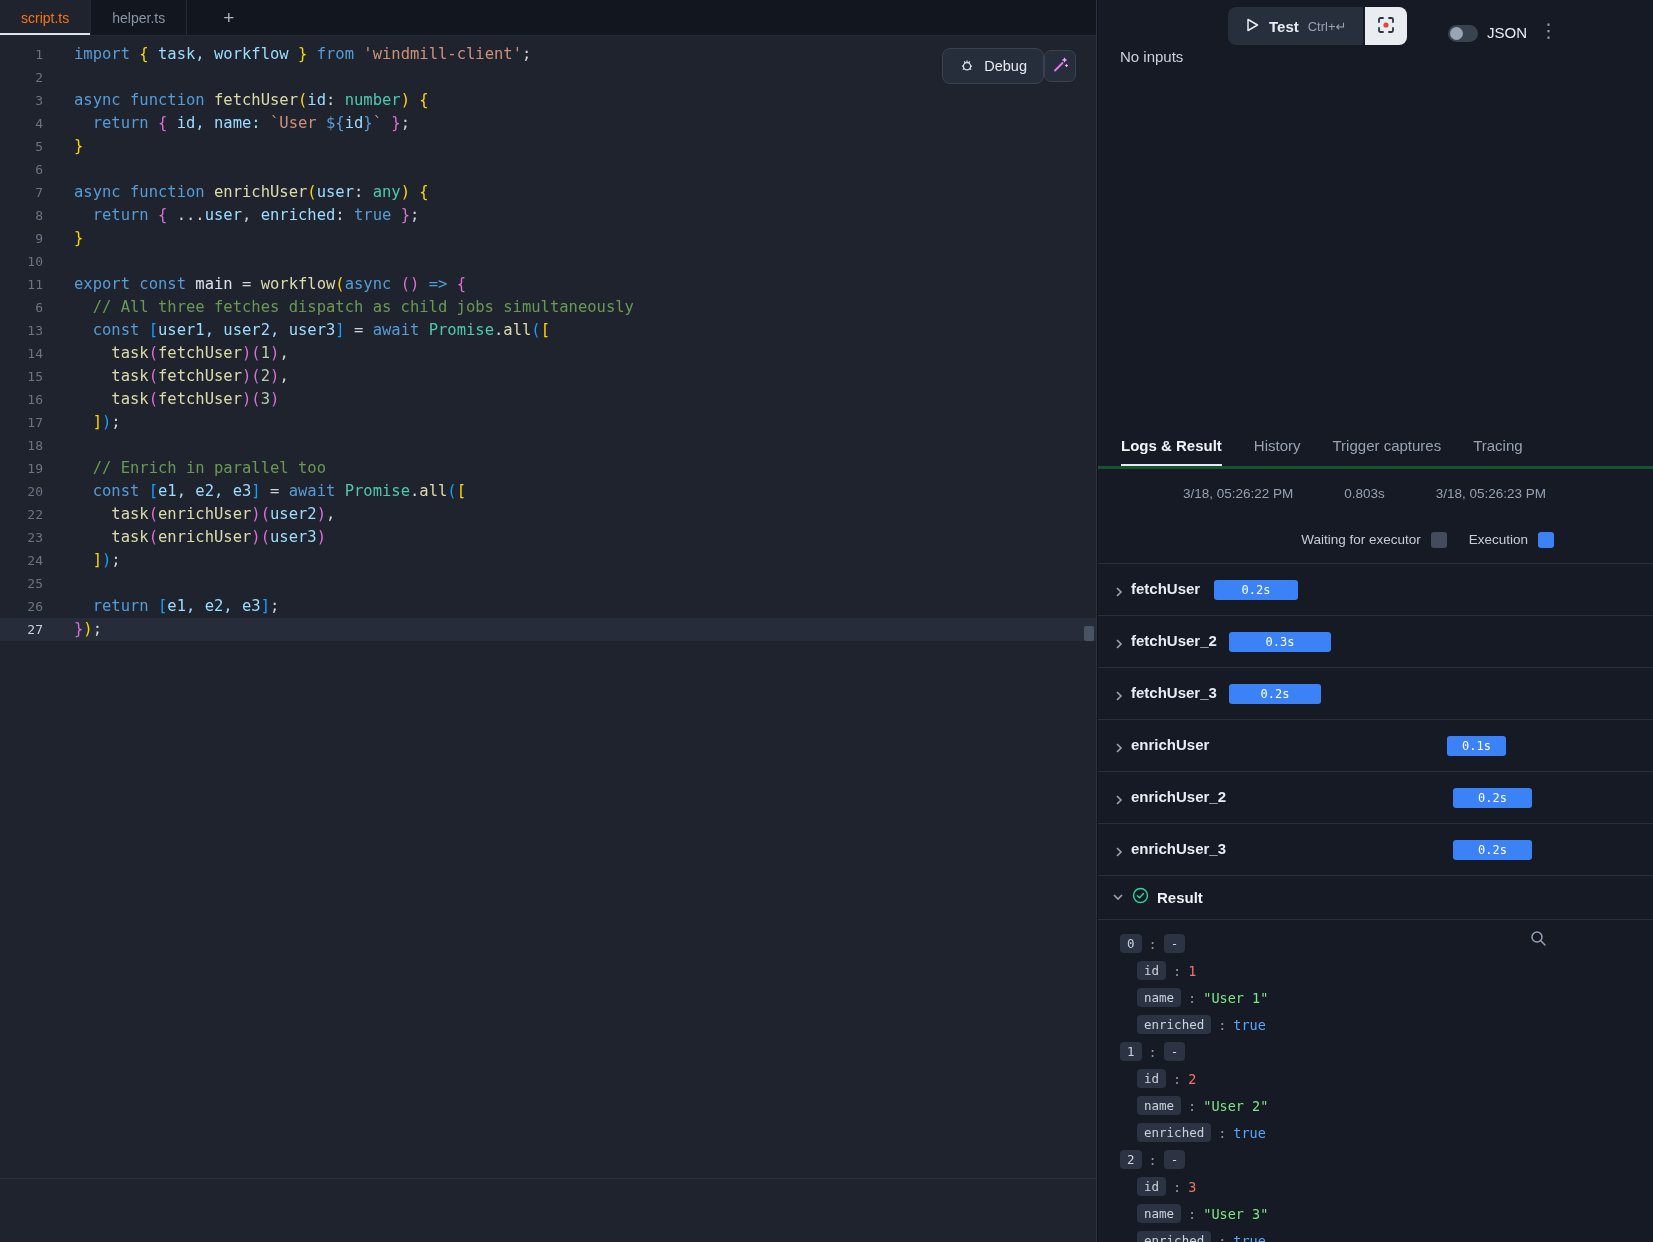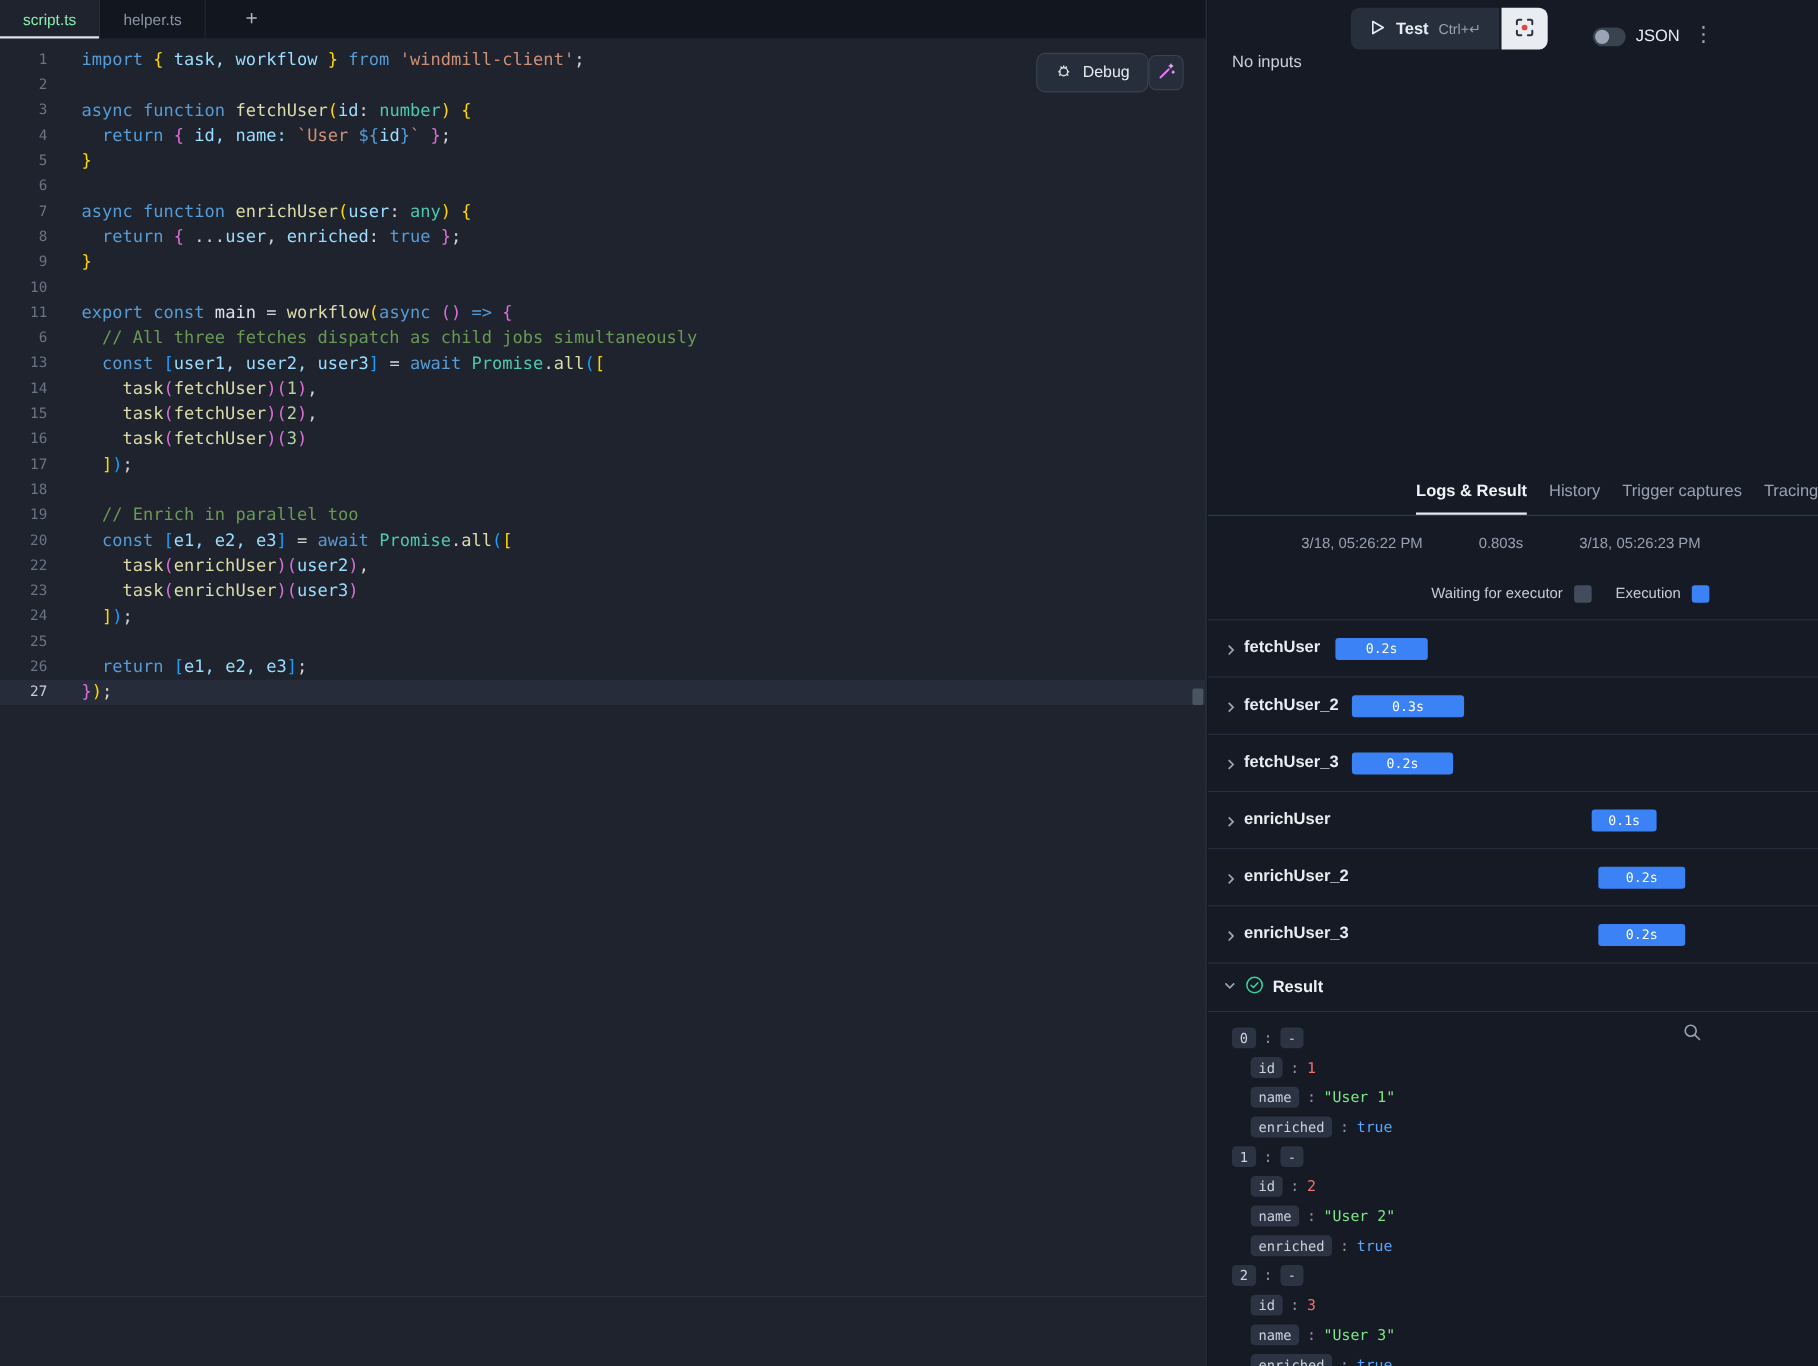--- a/index.html
+++ b/index.html
@@ -3,21 +3,21 @@
 <meta charset="utf-8">
 <style>
   * { box-sizing: border-box; margin: 0; padding: 0; }
   html,body { width:1653px; height:1242px; overflow:hidden; }
   body { background:#10151d; font-family:"Liberation Sans",sans-serif; position:relative; }
 
   
   .editor-pane { position:absolute; left:0; top:0; width:1097px; height:1242px; background:#1e232e; border-right:1px solid #2a3240; }
   .tabbar { height:36px; background:#12161f; display:flex; align-items:stretch; border-bottom:1px solid #222a36; }
   .ed-tab { padding:0 21px; display:flex; align-items:center; font-size:14px; color:#8b95a5; border-right:1px solid #222a36; cursor:pointer; }
-  .ed-tab.active { background:#1e232e; color:#86efac; box-shadow:inset 0 -2px 0 #dde3ec; }
+  .ed-tab.active { background:#1e232e; color:#f97316; box-shadow:inset 0 -2px 0 #dde3ec; }
   .newtab { margin-left:36px; align-self:center; background:none; border:none; color:#aab3c2; font-size:19px; line-height:19px; cursor:pointer; }
 
   .editor { position:absolute; top:36px; left:0; right:0; bottom:0; }
   #code-lines { padding-top:7px; }
   .code-line { display:flex; height:23px; line-height:23px; font-family:"DejaVu Sans Mono",monospace; font-size:15.5px; }
   .code-line .ln { width:43px; flex:none; text-align:right; color:#6b7484; font-size:13px; }
   .code-line .lc { white-space:pre; padding-left:31px; }
   .code-line.current { background:#262c39; }
   .code-line.current .ln { color:#c9cfda; }
   .tk-kw{color:#569cd6}.tk-id{color:#9cdcfe}.tk-fn{color:#dcdcaa}.tk-str{color:#ce9178}
@@ -36,21 +36,21 @@
   .test-group { position:absolute; left:130px; top:7px; display:flex; }
   .test-btn { height:38px; padding:0 17px; background:#272f3d; border:none; border-radius:8px 0 0 8px; display:flex; align-items:center; gap:9px; cursor:pointer; font-family:inherit; }
   .test-btn .t-label { color:#e9edf3; font-size:15px; font-weight:600; }
   .test-btn .t-short { color:#97a1b2; font-size:13px; }
   .scan-btn { width:42px; height:38px; margin-left:2px; background:#e9ecf1; border:none; border-radius:0 8px 8px 0; display:flex; align-items:center; justify-content:center; cursor:pointer; }
   .json-toggle { position:absolute; left:350px; top:25px; width:30px; height:17px; background:#39424f; border-radius:9px; cursor:pointer; }
   .json-knob { position:absolute; left:2px; top:2px; width:13px; height:13px; border-radius:50%; background:#9ba4b4; }
   .json-label { position:absolute; left:389px; top:24px; font-size:15px; color:#e9edf3; }
   .kebab { position:absolute; left:441px; top:19px; font-size:19px; color:#9aa4b2; cursor:pointer; }
 
-  .rp-tabs { position:absolute; top:424px; left:0; right:0; height:45px; border-bottom:1px solid #14532d; display:flex; gap:20px; padding-left:23px;justify-content:flex-end; }
+  .rp-tabs { position:absolute; top:424px; left:0; right:0; height:45px; border-bottom:3px solid #14532d; display:flex; gap:32px; padding-left:23px; }
   .rp-tab { font-size:15px; color:#98a2b3; display:flex; align-items:center; cursor:pointer; white-space:nowrap; }
   .rp-tab.active { color:#f0f3f7; font-weight:700; box-shadow:inset 0 -2px 0 #e6ebf2; }
 
   .rp-times { position:absolute; top:470px; left:0; right:0; height:46px; display:flex; align-items:center; justify-content:space-between; padding:0 107px 0 57px; color:#97a1b2; font-size:13.5px;margin-left:28px; }
 
   .rp-legend { position:absolute; top:516px; left:0; right:0; height:48px; display:flex; align-items:center; justify-content:flex-end; padding-right:99px; border-bottom:1px solid #273040; color:#c6cdd8; font-size:13.5px; }
   .legend-sq { width:16px; height:16px; border-radius:3px; margin-left:10px; }
   .legend-gap { width:22px; }
 
   .rp-jobs { position:absolute; top:564px; left:0; right:0; }

